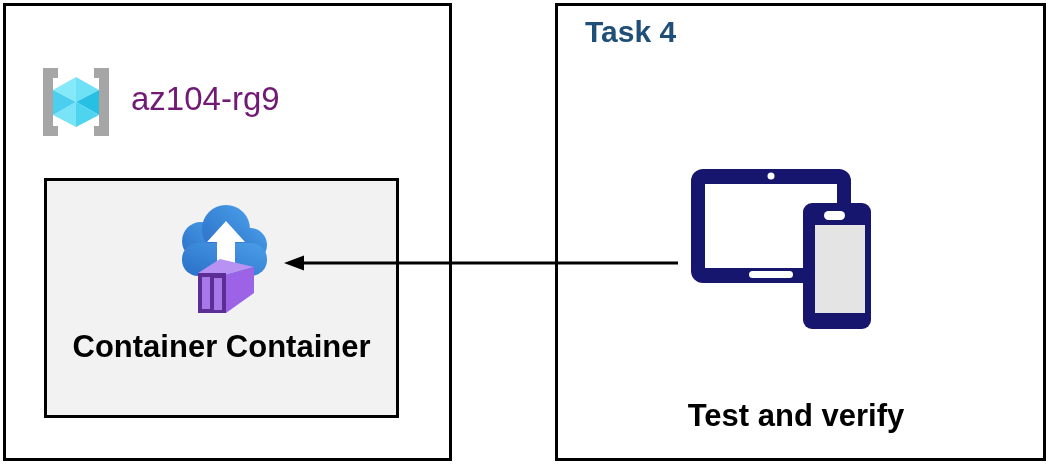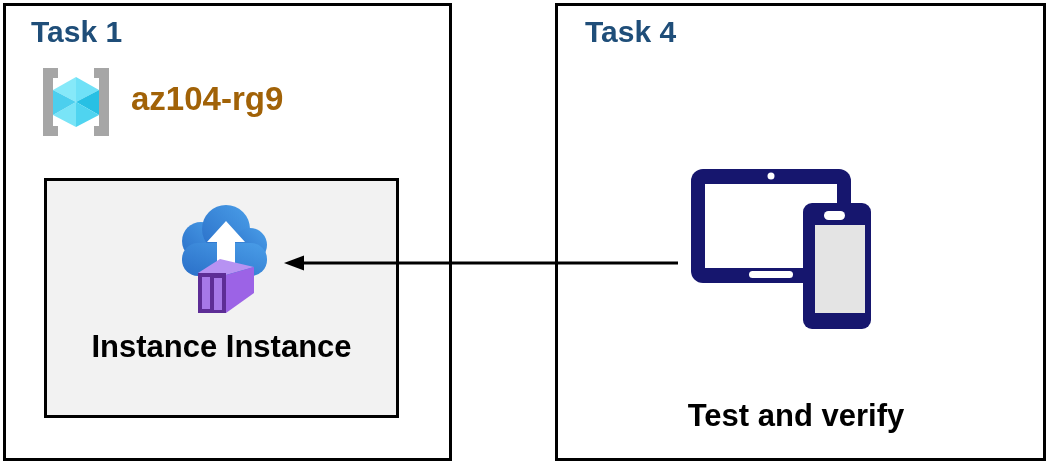--- a/index.html
+++ b/index.html
@@ -5,38 +5,37 @@
   html,body{margin:0;padding:0;background:#fff;}
   .stage{position:relative;width:1049px;height:465px;background:#ffffff;
          font-family:"Liberation Sans", sans-serif;overflow:hidden;}
   .box{position:absolute;top:3px;height:458px;border:3px solid #000;background:#fff;box-sizing:border-box;}
   .box-left{left:3px;width:449px;}
   .box-right{left:555px;width:491px;}
   .task-title{position:absolute;font-size:30px;font-weight:700;color:#1f4e79;line-height:1.1;}
   .t1{left:25px;top:9px;}
   .t2{left:27px;top:9px;}
   .rg-icon{position:absolute;left:29px;top:60px;}
-  .rg-name{position:absolute;left:125px;top:74px;font-size:33px;font-weight:700;color:#a16207;}
+  .rg-name{position:absolute;left:125px;top:74px;font-size:33px;font-weight:400;color:#701a75;}
   .inner-box{position:absolute;left:38px;top:172px;width:355px;height:240px;
              background:#f2f2f2;border:3px solid #000;box-sizing:border-box;}
   .ci-icon{position:absolute;left:50%;top:20px;transform:translateX(-50%);}
   .inner-label{position:absolute;left:0;top:148px;width:100%;text-align:center;
                font-size:31px;font-weight:700;color:#000;}
   .devices{position:absolute;left:131px;top:157px;}
   .verify-label{position:absolute;left:38px;top:345px;width:400px;text-align:center;
                 font-size:31px;font-weight:700;color:#000;margin-top:47px;}
   .arrow{position:absolute;left:282px;top:252px;}
 </style>
 </head>
 <body>
 
 <div class="stage">
 
   <div class="box box-left">
-    <div class="task-title t1">Task 1</div>
 
     <svg class="rg-icon" width="82" height="72" viewBox="0 0 82 72">
       <path d="M23,7 L13,7 L13,65 L23,65" fill="none" stroke="#a6a6a6" stroke-width="10"></path>
       <path d="M59,7 L69,7 L69,65 L59,65" fill="none" stroke="#a6a6a6" stroke-width="10"></path>
       <g>
         <polygon points="41,11 18,24 41,36" fill="#86e9f9"></polygon>
         <polygon points="41,11 64,24 41,36" fill="#6fe1f7"></polygon>
         <polygon points="64,24 64,49 41,36" fill="#27c0e4"></polygon>
         <polygon points="64,49 41,61 41,36" fill="#4fd4f0"></polygon>
         <polygon points="41,61 18,49 41,36" fill="#79e4f7"></polygon>
@@ -61,21 +60,21 @@
         </g>
         <polygon points="52,20 71,41 61,41 61,70 43,70 43,41 33,41" fill="#ffffff"></polygon>
         <g>
           <polygon points="24,72 46,58 80,66 52,74" fill="#b792f2"></polygon>
           <polygon points="52,74 80,66 80,92 52,112" fill="#9c63e6"></polygon>
           <rect x="24" y="72" width="28" height="40" fill="#5d2d96"></rect>
           <rect x="28" y="76" width="8" height="32" fill="#a678e8"></rect>
           <rect x="40" y="77" width="8" height="32" fill="#a678e8"></rect>
         </g>
       </svg>
-      <div class="inner-label">Instance Instance</div>
+      <div class="inner-label">Container Container</div>
     </div>
   </div>
 
   <div class="box box-right">
     <div class="task-title t2">Task 4</div>
 
     <svg class="devices" width="185" height="170" viewBox="0 0 185 170">
       <g>
         <rect x="2" y="6" width="160" height="114" rx="12" fill="#16166e"></rect>
         <rect x="16" y="21" width="132" height="84" fill="#ffffff"></rect>

